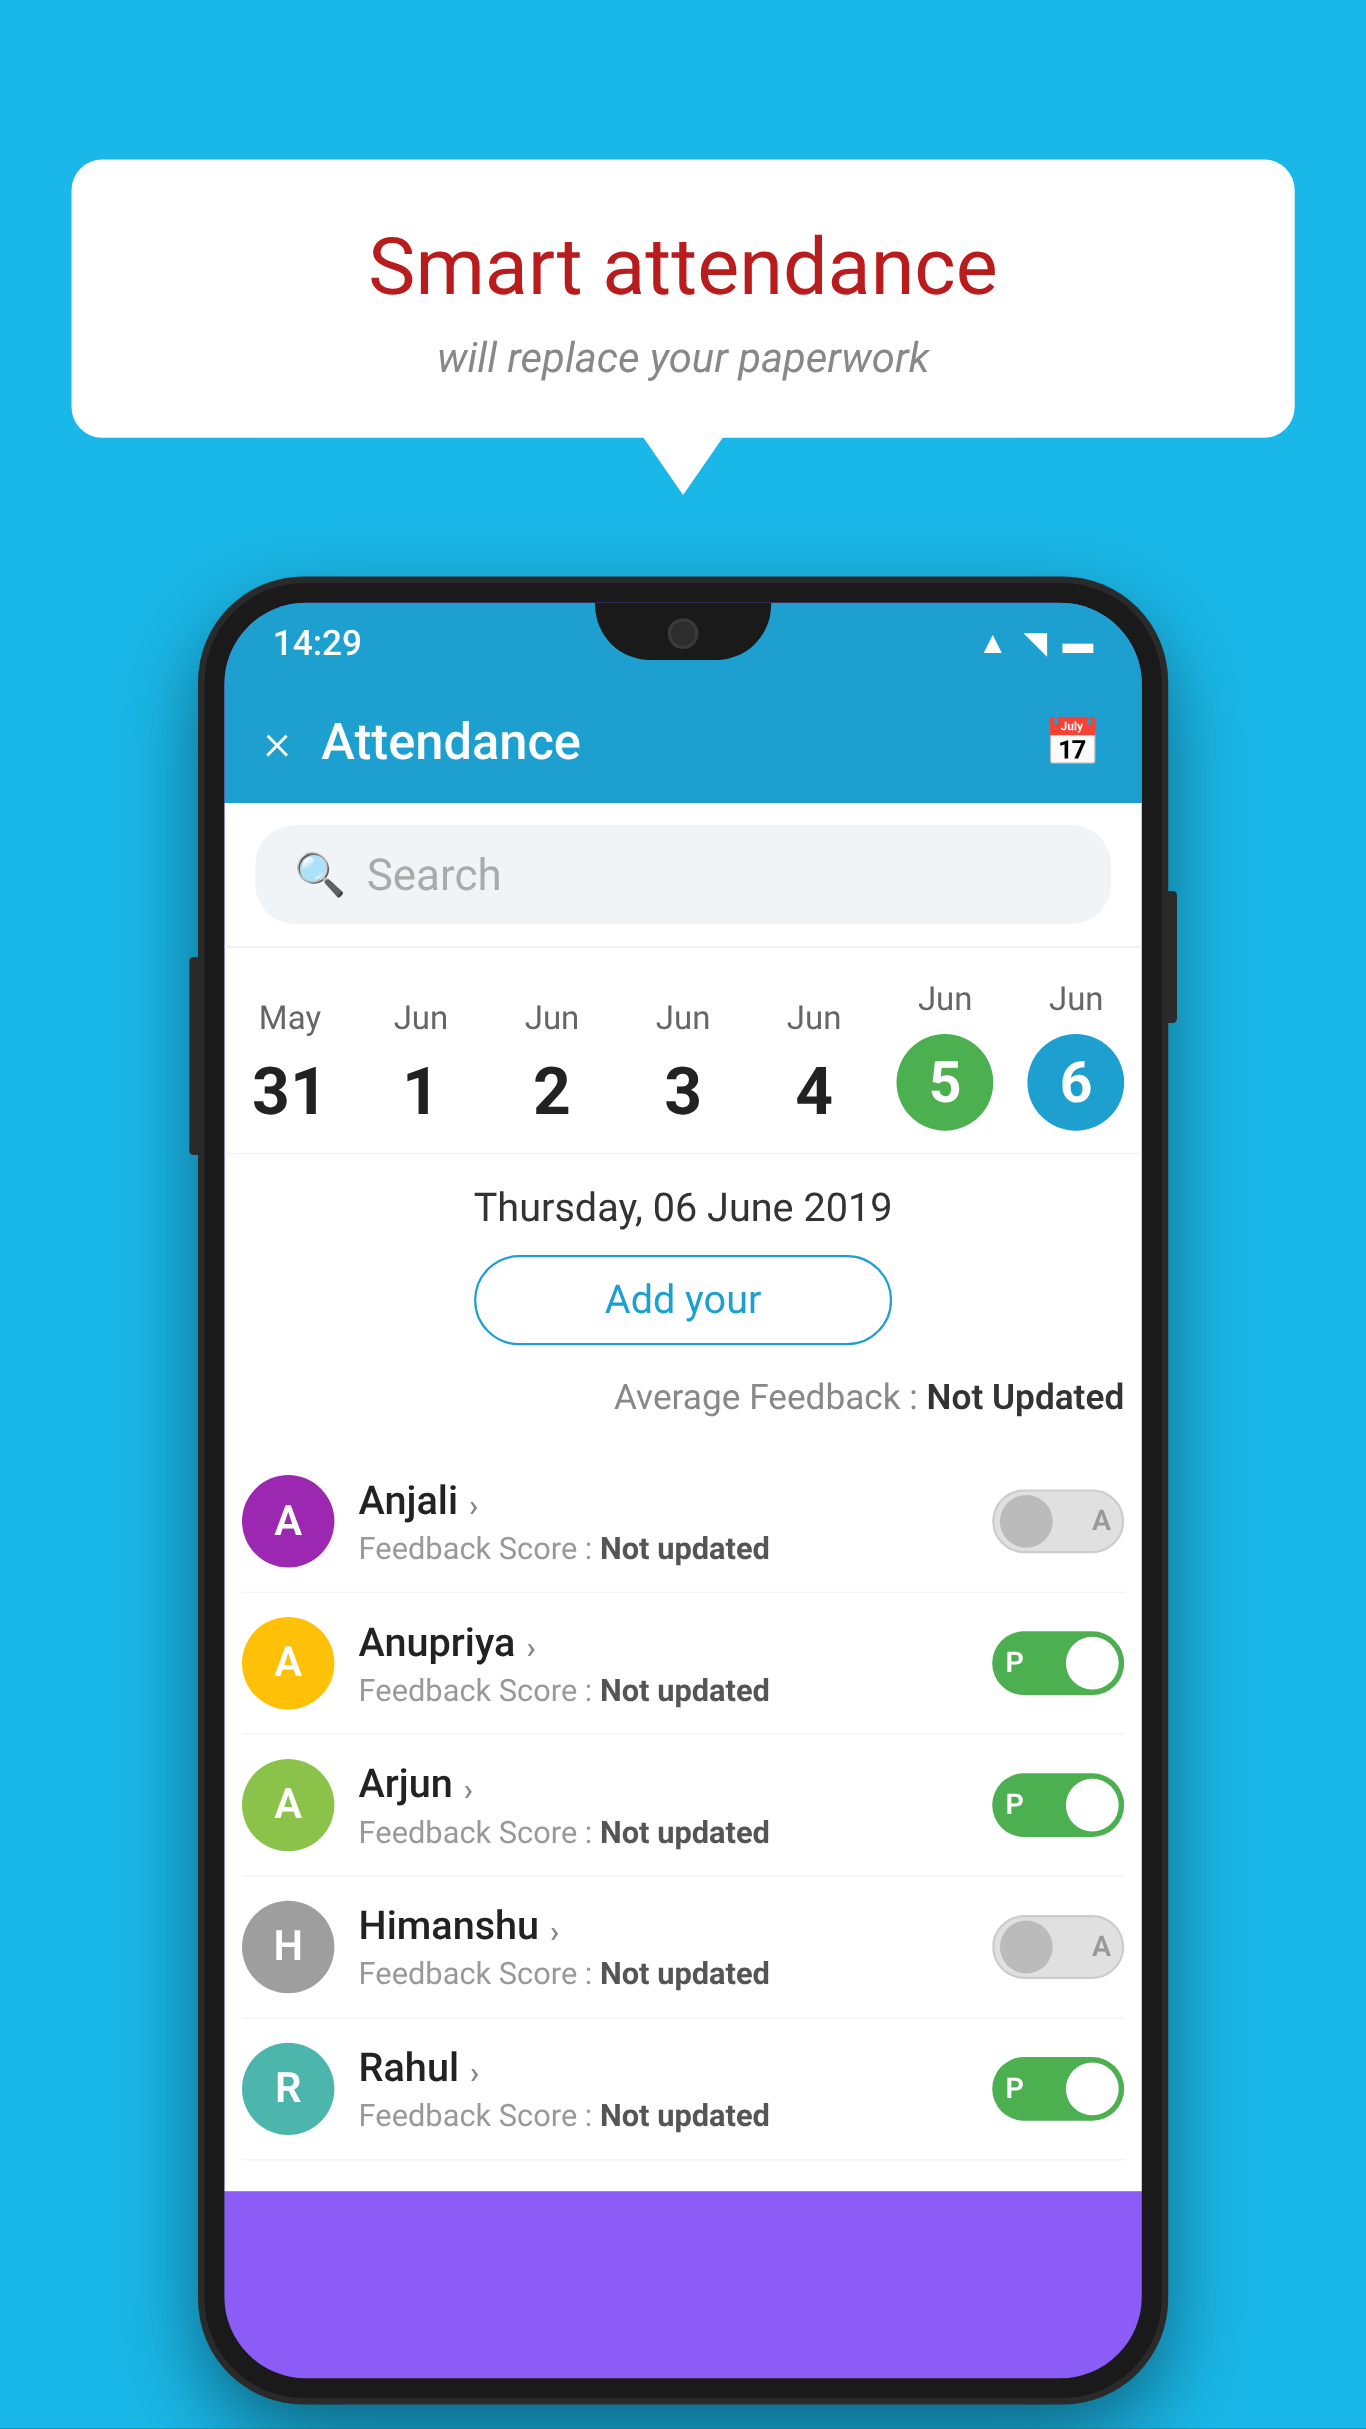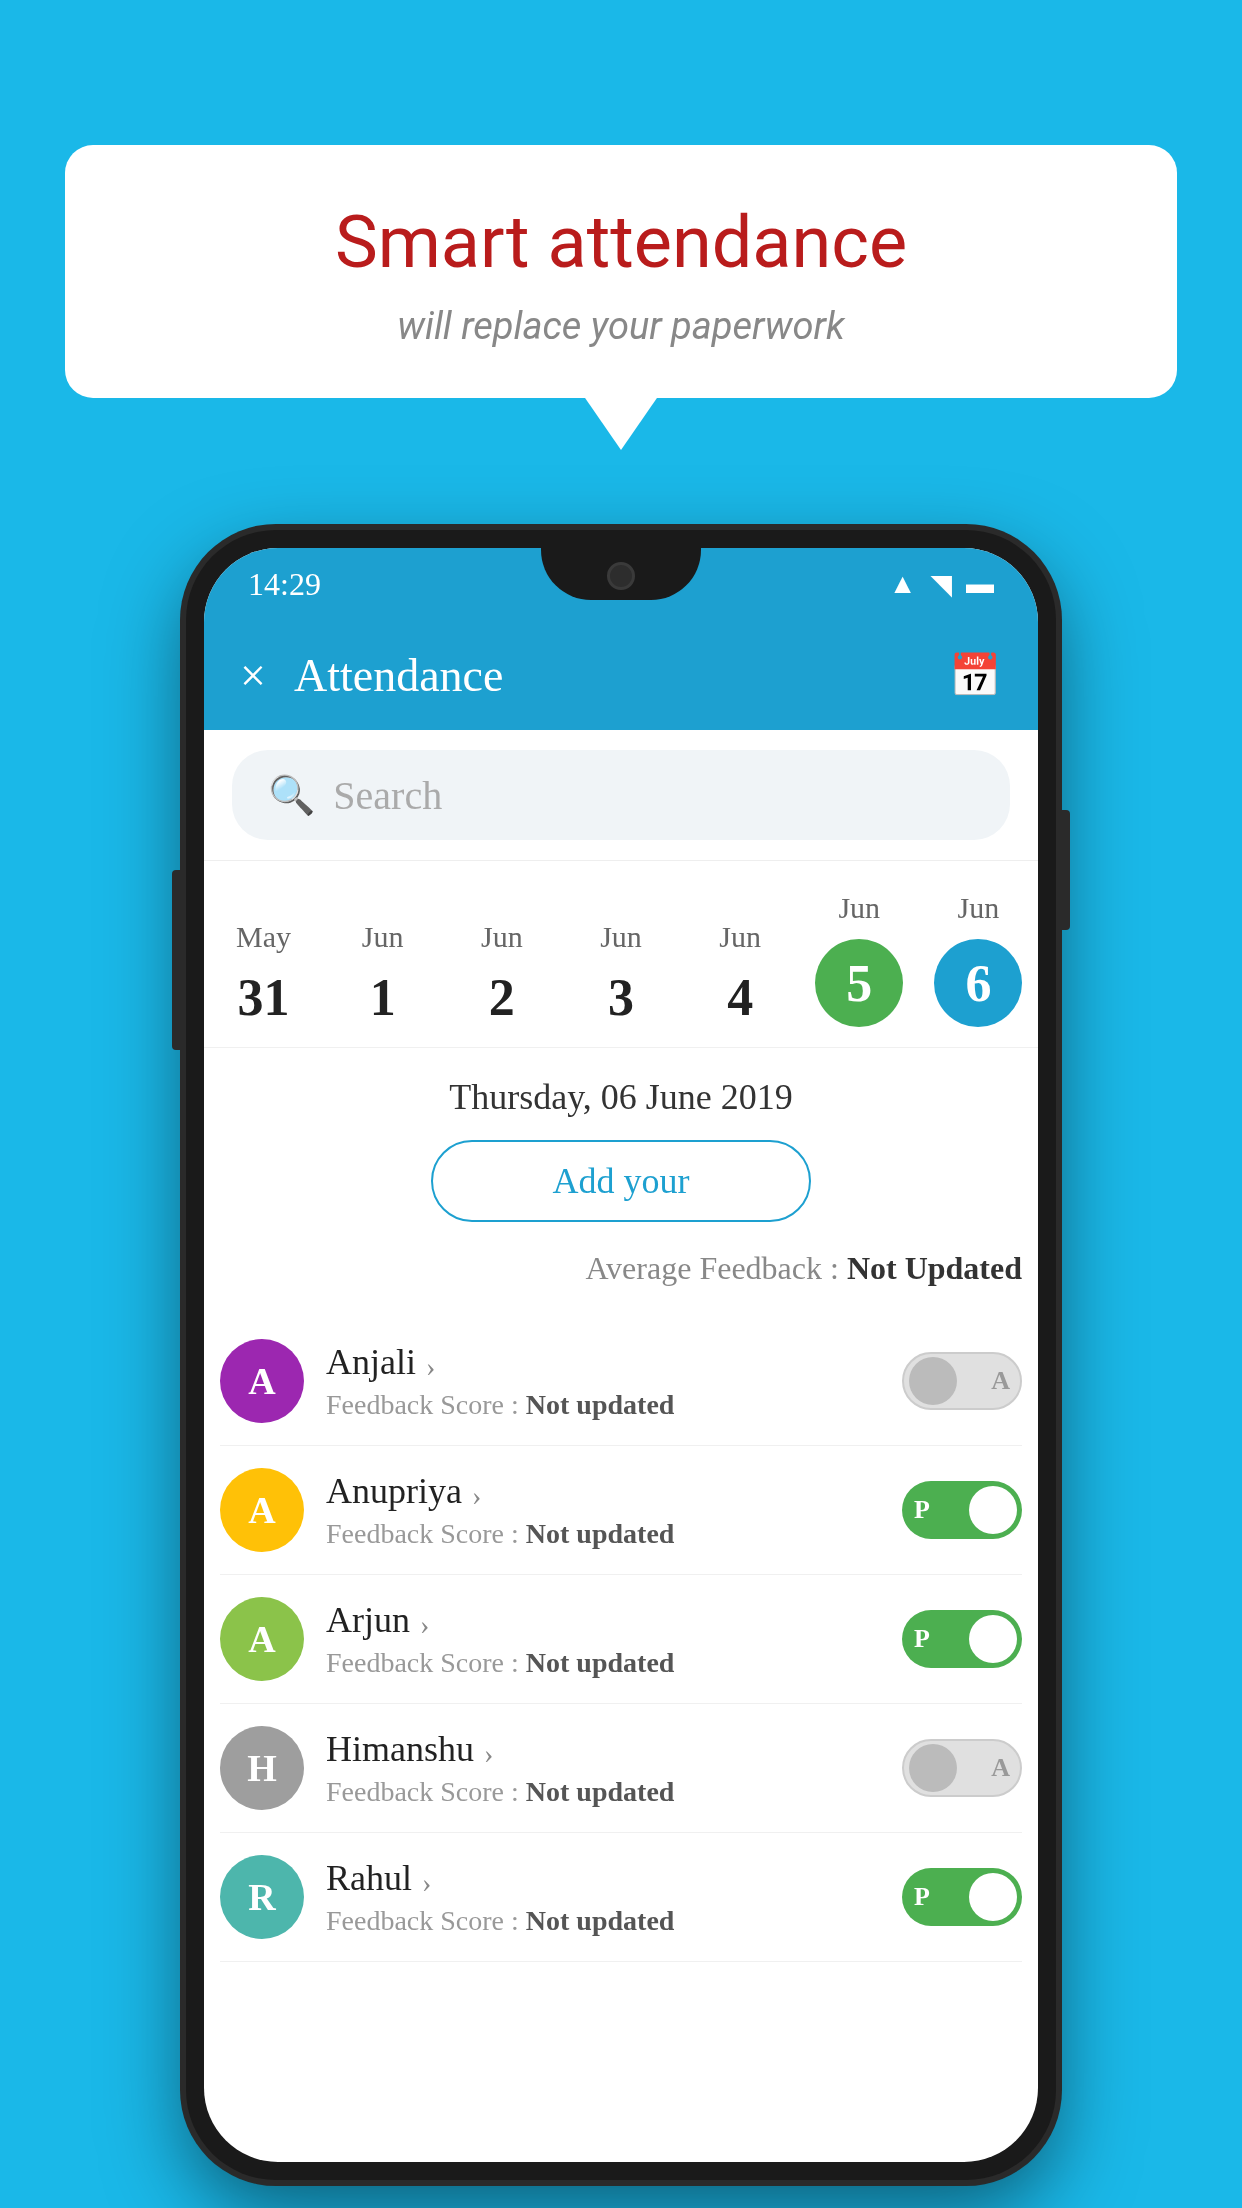--- a/index.html
+++ b/index.html
@@ -91,24 +91,23 @@
       border-radius: 0 4px 4px 0;
     }
 
     
     .phone-screen {
       position: absolute;
       top: 18px;
       left: 18px;
       right: 18px;
       bottom: 18px;
-      background: #ffffff;
+      background: #8b5cf6;
       border-radius: 74px;
       overflow: hidden;
-      font-family: Liberation Serif, serif;
     }
 
     
     .status-bar {
       background: #1da0d0;
       height: 72px;
       display: flex;
       align-items: center;
       justify-content: space-between;
       padding: 0 44px;
@@ -222,21 +221,21 @@
       align-items: center;
       padding: 10px 0;
       gap: 14px;
     }
     .date-month {
       font-size: 30px;
       color: #666;
       font-weight: 400;
     }
     .date-num {
-      font-size: 52px;
+      font-size: 60px;
       font-weight: 700;
       color: #222;
     }
     .date-col.today .date-circle {
       width: 88px;
       height: 88px;
       background: #4caf50;
       border-radius: 50%;
       display: flex;
       align-items: center;

